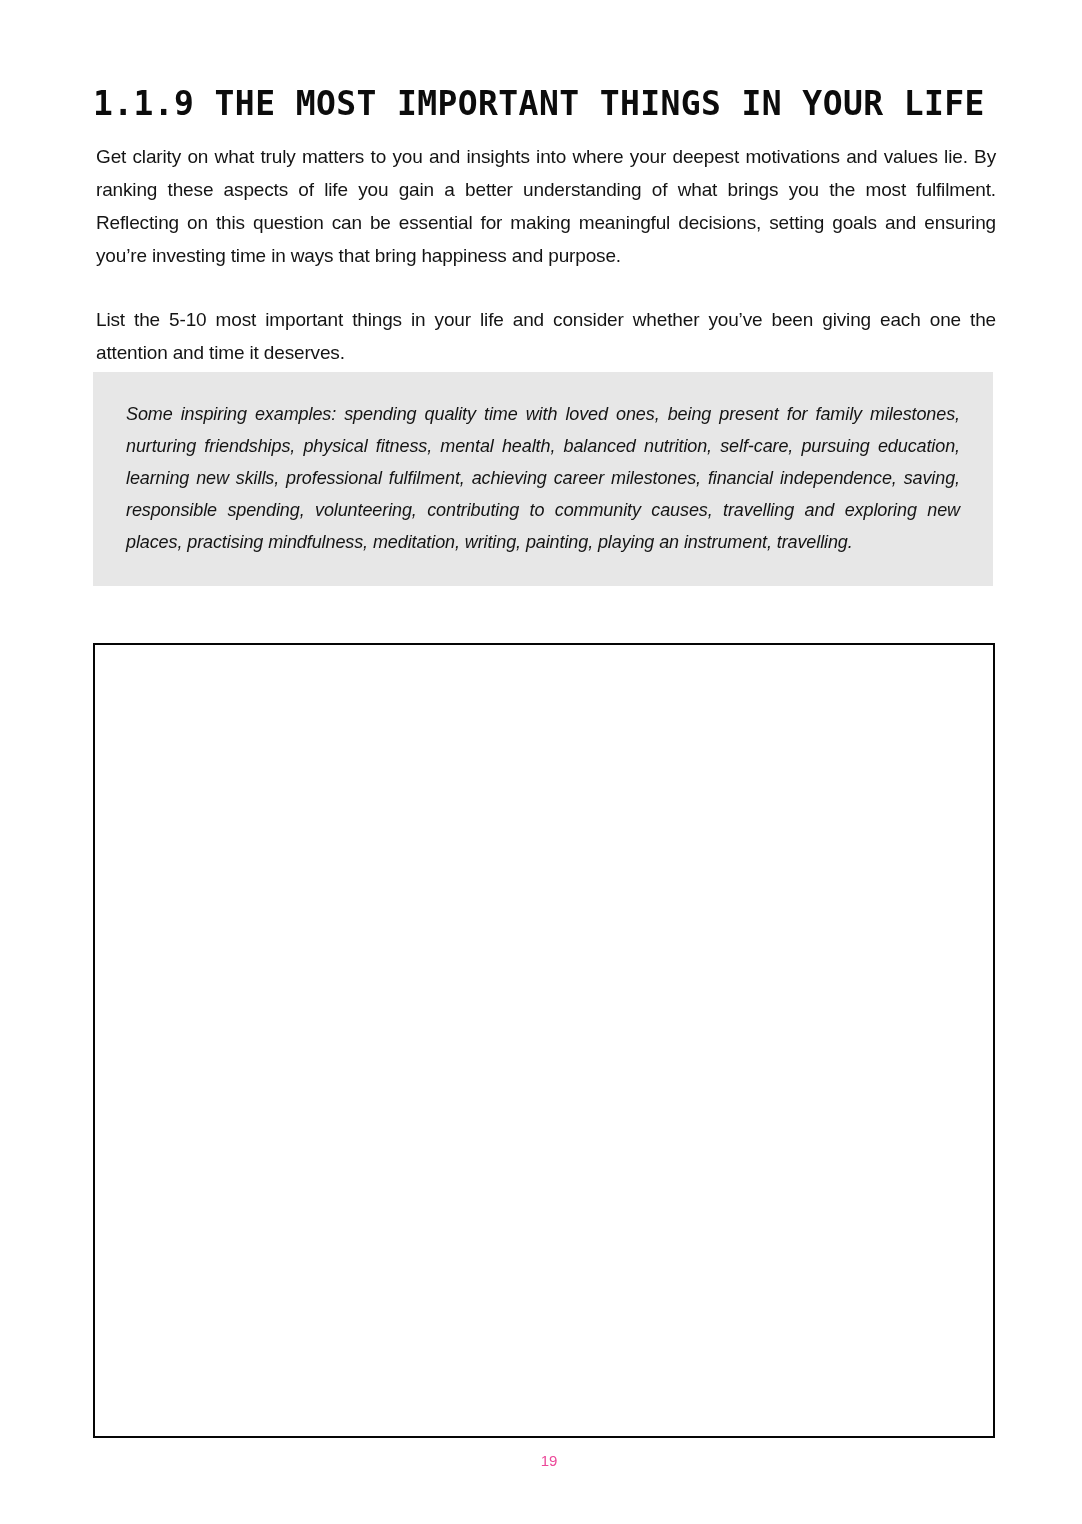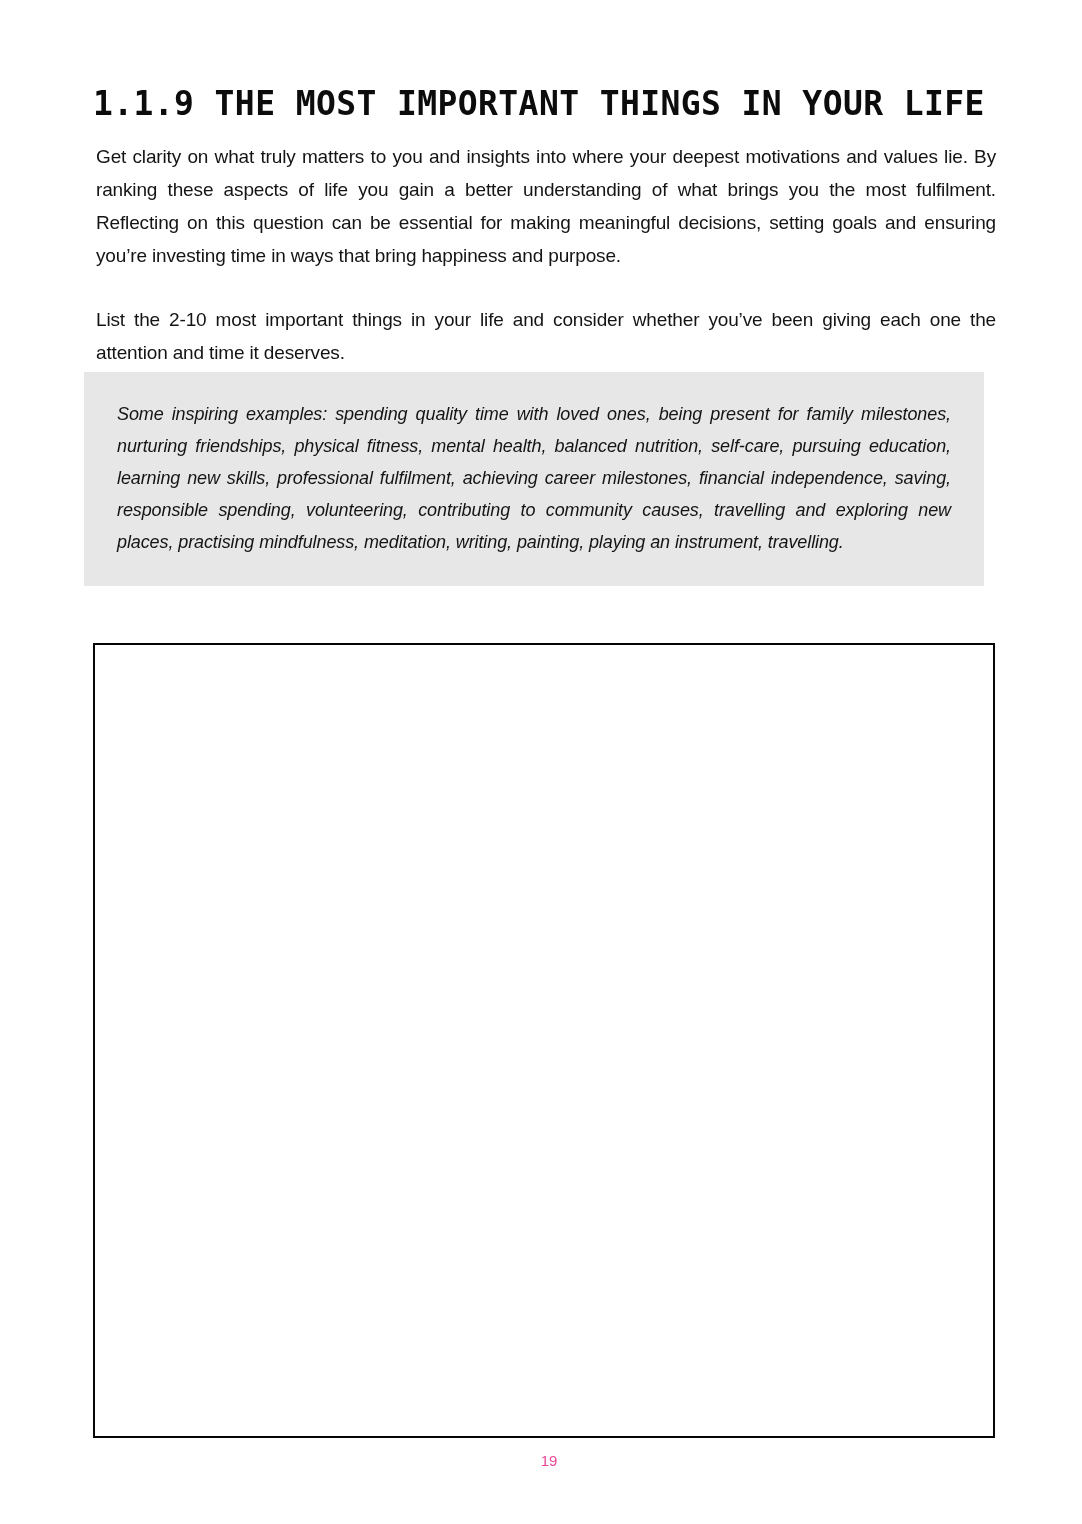--- a/index.html
+++ b/index.html
@@ -37,21 +37,21 @@
     font-size: 19px;
     line-height: 33px;
     letter-spacing: -0.15px;
     text-align: justify;
     color: #141414;
   }
   .para-1 { top: 121px; }
   .para-2 { top: 284px; }
   .examples-box {
     position: absolute;
-    left: 84px;
+    left: 93px;
     top: 372px;
     width: 900px;
     box-sizing: border-box;
     background: #e7e7e7;
     padding: 26px 33px 28px 33px;
   }
   .examples-text {
     font-style: italic;
     font-size: 18px;
     line-height: 32px;
@@ -82,21 +82,21 @@
 </style>
 </head>
 <body>
 
 <div class="page">
 
   <h1 class="heading">1.1.9 THE MOST IMPORTANT THINGS IN YOUR LIFE</h1>
 
   <p class="para para-1">Get clarity on what truly matters to you and insights into where your deepest motivations and values lie. By ranking these aspects of life you gain a better understanding of what brings you the most fulfilment. Reflecting on this question can be essential for making meaningful decisions, setting goals and ensuring you’re investing time in ways that bring happiness and purpose.</p>
 
-  <p class="para para-2">List the 2-10 most important things in your life and consider whether you’ve been giving each one the attention and time it deserves.</p>
+  <p class="para para-2">List the 5-10 most important things in your life and consider whether you’ve been giving each one the attention and time it deserves.</p>
 
   <div class="examples-box">
     <div class="examples-text">Some inspiring examples: spending quality time with loved ones, being present for family milestones, nurturing friendships, physical fitness, mental health, balanced nutrition, self-care, pursuing education, learning new skills, professional fulfilment, achieving career milestones, financial independence, saving, responsible spending, volunteering, contributing to community causes, travelling and exploring new places, practising mindfulness, meditation, writing, painting, playing an instrument, travelling.</div>
   </div>
 
   <div class="answer-box"></div>
 
   <div class="page-number">19</div>
 
 </div>

